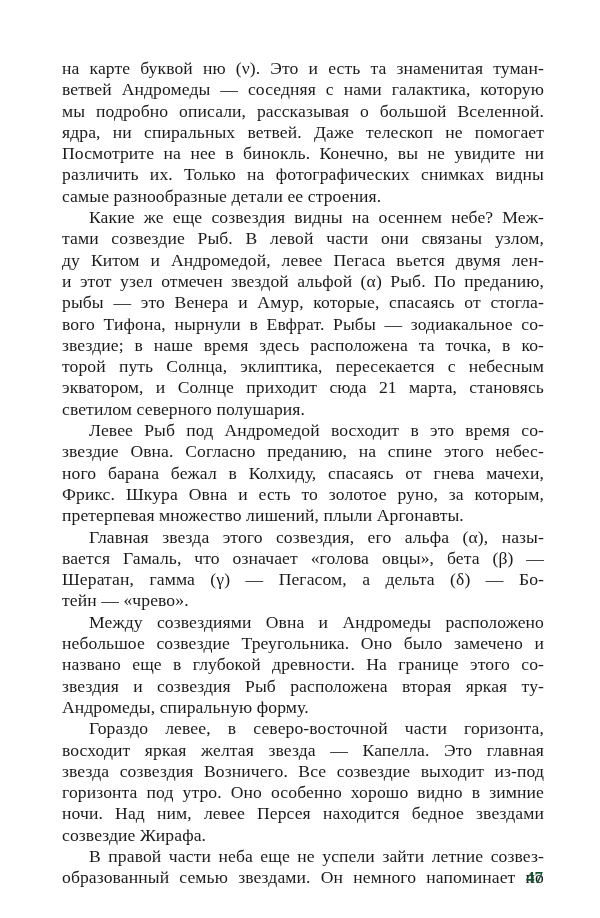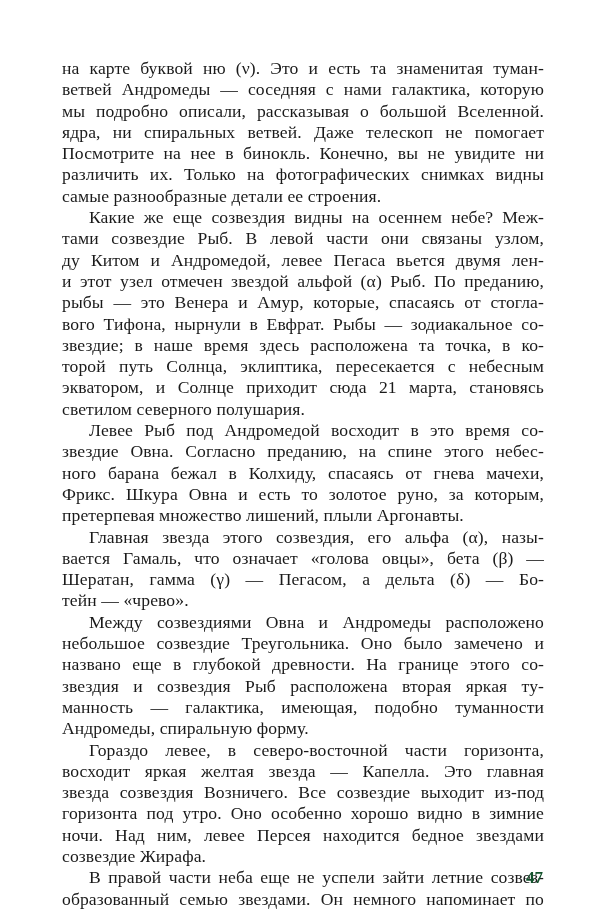--- a/index.html
+++ b/index.html
@@ -55,21 +55,20 @@
     <span class="line indent">Главная звезда этого созвездия, его альфа (α), назы-</span>
     <span class="line">вается Гамаль, что означает «голова овцы», бета (β) —</span>
     <span class="line">Шератан, гамма (γ) — Пегасом, а дельта (δ) — Бо-</span>
     <span class="line last">тейн — «чрево».</span>
   </div>
   <div>
     <span class="line indent">Между созвездиями Овна и Андромеды расположено</span>
     <span class="line">небольшое созвездие Треугольника. Оно было замечено и</span>
     <span class="line">названо еще в глубокой древности. На границе этого со-</span>
     <span class="line">звездия и созвездия Рыб расположена вторая яркая ту-</span>
-    <span class="line">манность — галактика, имеющая, подобно туманности</span>
     <span class="line last">Андромеды, спиральную форму.</span>
   </div>
   <div>
     <span class="line indent">Гораздо левее, в северо-восточной части горизонта,</span>
     <span class="line">восходит яркая желтая звезда — Капелла. Это главная</span>
     <span class="line">звезда созвездия Возничего. Все созвездие выходит из-под</span>
     <span class="line">горизонта под утро. Оно особенно хорошо видно в зимние</span>
     <span class="line">ночи. Над ним, левее Персея находится бедное звездами</span>
     <span class="line last">созвездие Жирафа.</span>
   </div>

